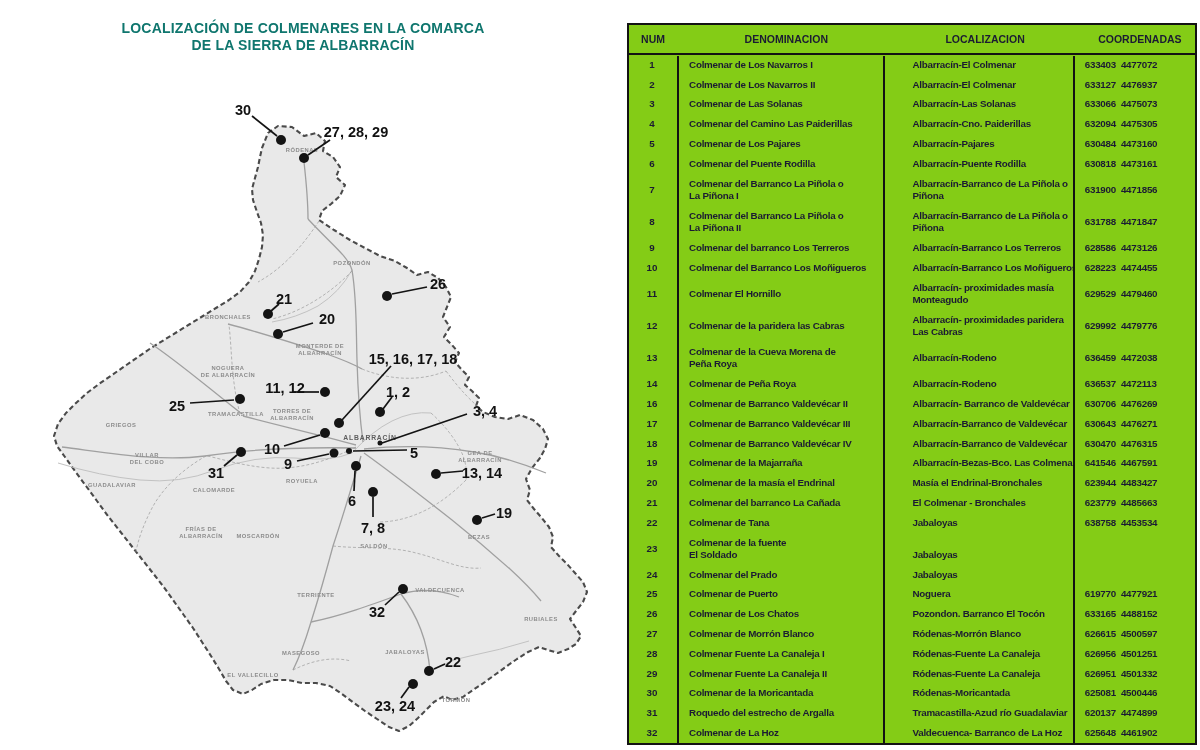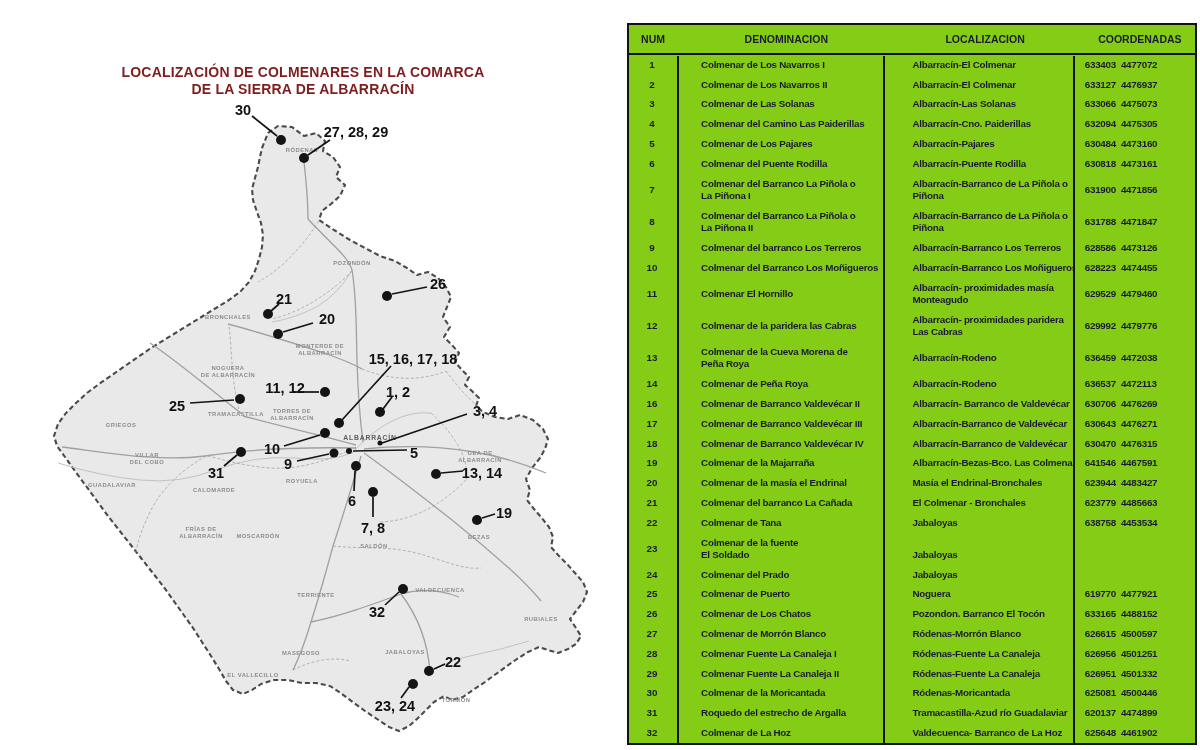--- a/index.html
+++ b/index.html
@@ -4,21 +4,21 @@
 <style>
   html,body { margin:0; padding:0; background:#ffffff; }
   .page {
     position:relative; width:1200px; height:750px; background:#ffffff;
     font-family:"Liberation Sans", sans-serif; overflow:hidden;
   }
   
   .map-panel { position:absolute; left:0; top:0; width:620px; height:750px; }
   .map-title {
     position:absolute; left:20px; top:20px; width:566px; text-align:center;
-    font-size:14px; font-weight:700; color:#7f1d1d; letter-spacing:0.2px; line-height:17px;margin-top:44px;
+    font-size:14px; font-weight:700; color:#0f766e; letter-spacing:0.2px; line-height:17px;
   }
   .map-svg { position:absolute; left:0; top:0; width:620px; height:750px; }
   .comarca-outline { fill:#e9e9e9; stroke:#4a4a4a; stroke-width:2.1; stroke-dasharray:5 3; stroke-linejoin:round; }
   .road  { fill:none; stroke:#a0a0a0; stroke-width:1.3; }
   .river { fill:none; stroke:#c2c2c2; stroke-width:1; }
   .muni  { fill:none; stroke:#9a9a9a; stroke-width:0.7; stroke-dasharray:3 2; }
   .place-label { font:700 5.8px "Liberation Sans", sans-serif; fill:#8c8c8c; text-anchor:middle; letter-spacing:0.5px; }
   .place-label.major { font-size:6.8px; fill:#5d5d5d; letter-spacing:0.8px; }
   .marker-dot  { fill:#141414; }
   .marker-line { stroke:#141414; stroke-width:1.7; }
@@ -37,21 +37,21 @@
   .beehive-table th.h-num { text-align:center; }
   .beehive-table th.h-den { padding-left:12px; }
   .beehive-table th.h-loc { padding-left:13px; }
   .beehive-table th.h-coo { padding-left:11px; }
   .beehive-table td {
     font-size:9.8px; font-weight:700; color:#1b1b33; letter-spacing:-0.25px;
     line-height:12px; padding:3.5px 2px 3.5px 0; vertical-align:middle;
     white-space:pre; overflow:hidden;
   }
   .beehive-table td.col-num { text-align:center; padding-left:0; letter-spacing:0; }
-  .beehive-table td.col-denominacion { padding-left:24px; }
+  .beehive-table td.col-denominacion { padding-left:12px; }
   .beehive-table td.col-localizacion { padding-left:29px; }
   .beehive-table td.col-coordenadas  { padding-left:11px; }
   .beehive-table tr.filler td { padding:0; height:auto; }
   .vline { position:absolute; top:31px; bottom:0; width:2px; background:#131313; }
   .vline.v1 { left:48px; } .vline.v2 { left:254px; } .vline.v3 { left:444px; }
 </style>
 </head>
 <body>
 
 <div class="page">

